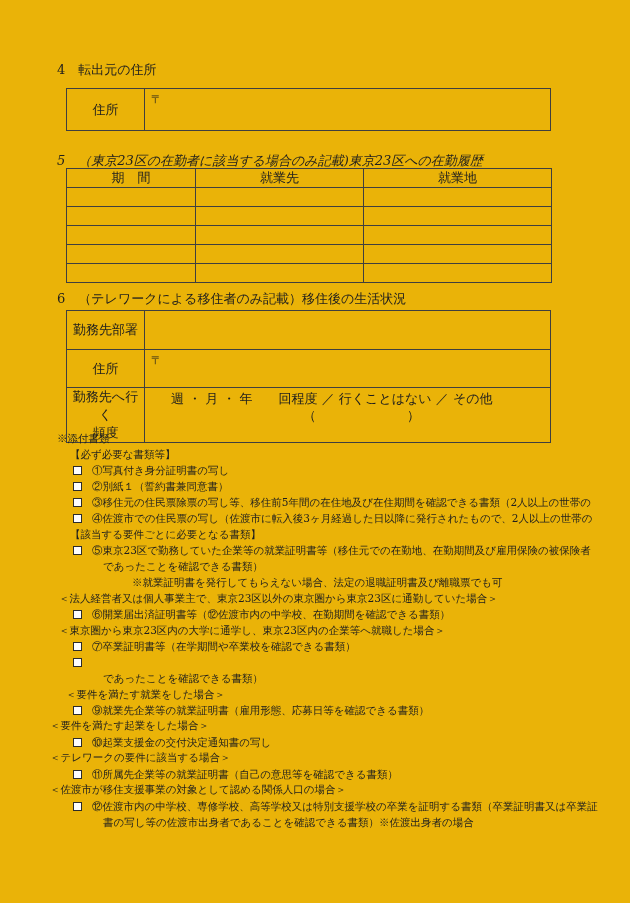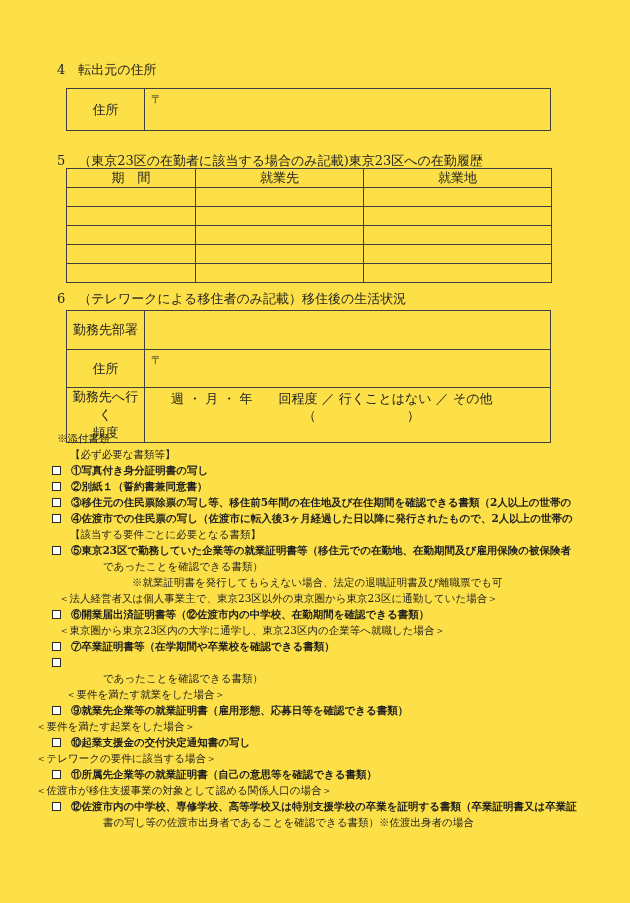--- a/index.html
+++ b/index.html
@@ -1,33 +1,33 @@
 <!DOCTYPE html>
 <html lang="ja"><head>
 <meta charset="utf-8">
 <style>
   * { box-sizing: border-box; margin: 0; padding: 0; }
   html, body { background: #fdfdfd; }
   .page {
     position: relative;
     width: 630px;
     height: 903px;
-    background: #fde047;
+    background: #eab308;
     color: #1e1e1e;
     font-family: "DejaVu Serif", "Liberation Serif", serif;
     overflow: hidden;
   }
   .heading {
     position: absolute;
     left: 57px;
     font-size: 13px;
     white-space: nowrap;
   }
   #h4 { top: 61px; }
-  #h5 { top: 152px; }
+  #h5 { top: 152px; font-style: italic; }
   #h6 { top: 290px; }
 
   table {
     position: absolute;
     left: 66px;
     border-collapse: collapse;
     table-layout: fixed;
     width: 485px;
     border-radius: 10px;
   }
@@ -66,22 +66,22 @@
   .ln {
     height: 16px;
     line-height: 16px;
     font-size: 10.5px;
     white-space: nowrap;
   }
   .lv0   { padding-left: 57px; }
   .lv1   { padding-left: 70px; }
   .case-a{ padding-left: 66px; }
   .case-b{ padding-left: 59px; }
-  .case-c{ padding-left: 36px; }
-  .item  { padding-left: 52px; font-weight: bold; }
+  .case-c{ padding-left: 50px; font-family: Liberation Mono, monospace; }
+  .item  { padding-left: 73px; }
   .cont  { padding-left: 103px; }
   .note  { padding-left: 108px; margin-left: 24px; }
   .cb {
     display: inline-block;
     width: 9px;
     height: 9px;
     border: 1px solid #2b2b2b;
     margin-right: 10px;
     vertical-align: -1px;
     background: #fdfdfd;

